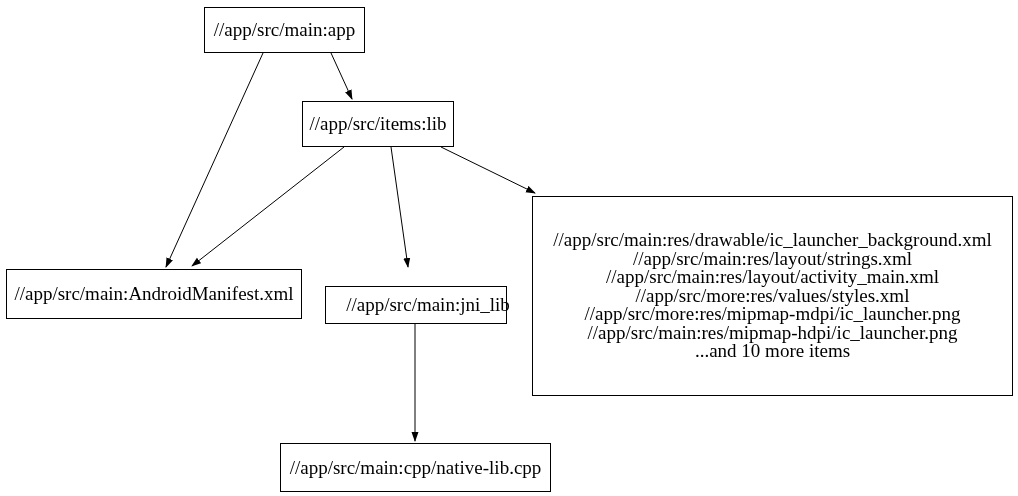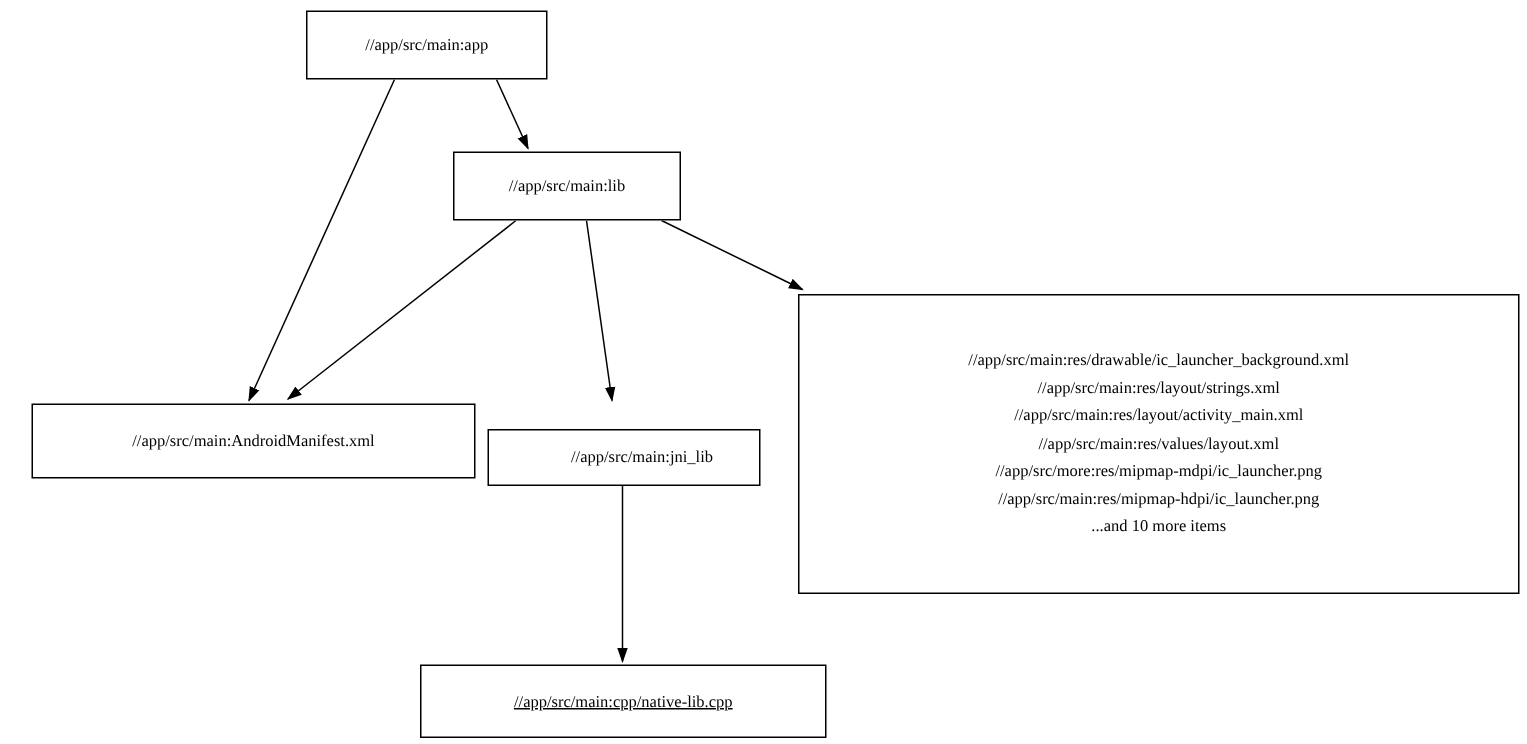--- a/index.html
+++ b/index.html
@@ -25,36 +25,36 @@
   }
   .node {
     position: absolute;
     box-sizing: border-box;
     border: 1px solid #000000;
     background: #ffffff;
     display: flex;
     align-items: center;
     justify-content: center;
     text-align: center;
-    font-size: 11px;
+    font-size: 19px;
     white-space: nowrap;
   }
   .node-multiline {
     flex-direction: column;
     justify-content: center;
     line-height: 18.6px;
     padding: 2px 6px;
   }
   
   #node-app              { left: 204px; top: 7px;   width: 161px; height: 46px; }
   #node-lib              { left: 302px; top: 101px; width: 152px; height: 46px; }
-  #node-android-manifest { left: 21px;   top: 269px; width: 296px; height: 50px; }
+  #node-android-manifest { left: 6px;   top: 269px; width: 296px; height: 50px; }
   #node-jni-lib          { left: 325px; top: 286px; width: 182px; height: 38px; padding-left: 24px; }
   #node-res-group        { left: 532px; top: 196px; width: 481px; height: 200px; font-family: Liberation Serif, serif; }
-  #node-native-lib-cpp   { left: 280px; top: 443px; width: 271px; height: 49px; text-decoration: underline; }
+  #node-native-lib-cpp   { left: 280px; top: 443px; width: 271px; height: 49px; }
   .edge {
     stroke: #000000;
     stroke-width: 1;
     fill: none;
   }
 </style>
 </head>
 <body>
 
 <div id="graph-canvas">
@@ -71,36 +71,36 @@
     <line class="edge" x1="391" y1="147" x2="408" y2="267" marker-end="url(#arrowhead)"></line>
     <line class="edge" x1="441" y1="147" x2="535" y2="193" marker-end="url(#arrowhead)"></line>
     <line class="edge" x1="415" y1="319" x2="415" y2="441" marker-end="url(#arrowhead)"></line>
   </svg>
 
   <div class="node" id="node-app">
     <span>//app/src/main:app</span>
   </div>
 
   <div class="node" id="node-lib">
-    <span>//app/src/main:lib</span>
+    <span>//app/src/items:lib</span>
   </div>
 
   <div class="node" id="node-android-manifest">
     <span>//app/src/main:AndroidManifest.xml</span>
   </div>
 
   <div class="node" id="node-jni-lib">
     <span>//app/src/main:jni_lib</span>
   </div>
 
   <div class="node node-multiline" id="node-res-group">
     <div>//app/src/main:res/drawable/ic_launcher_background.xml</div>
     <div>//app/src/main:res/layout/strings.xml</div>
     <div>//app/src/main:res/layout/activity_main.xml</div>
-    <div>//app/src/main:res/values/layout.xml</div>
+    <div>//app/src/more:res/values/styles.xml</div>
     <div>//app/src/more:res/mipmap-mdpi/ic_launcher.png</div>
     <div>//app/src/main:res/mipmap-hdpi/ic_launcher.png</div>
     <div>...and 10 more items</div>
   </div>
 
   <div class="node" id="node-native-lib-cpp">
     <span>//app/src/main:cpp/native-lib.cpp</span>
   </div>
 
 </div>

